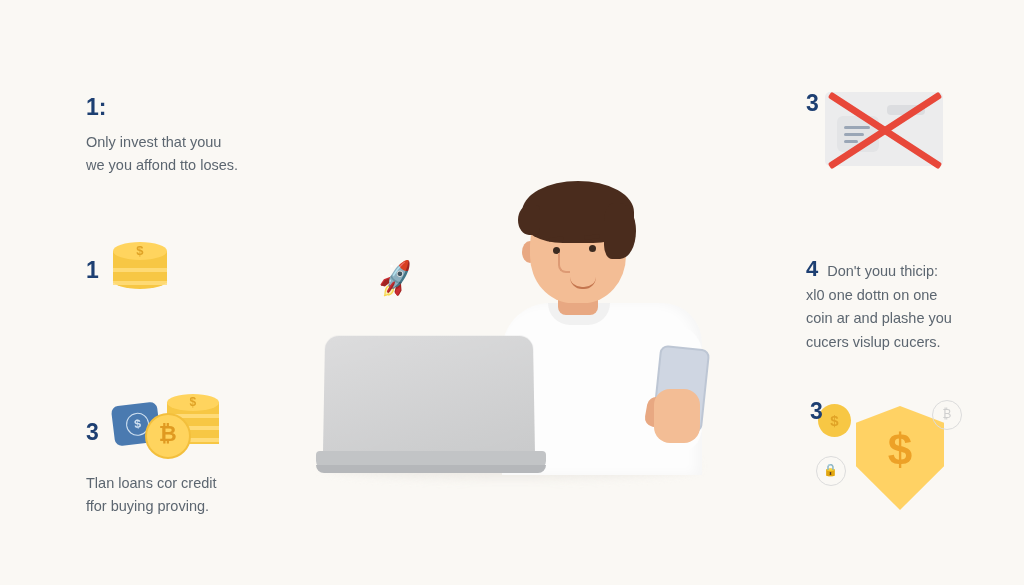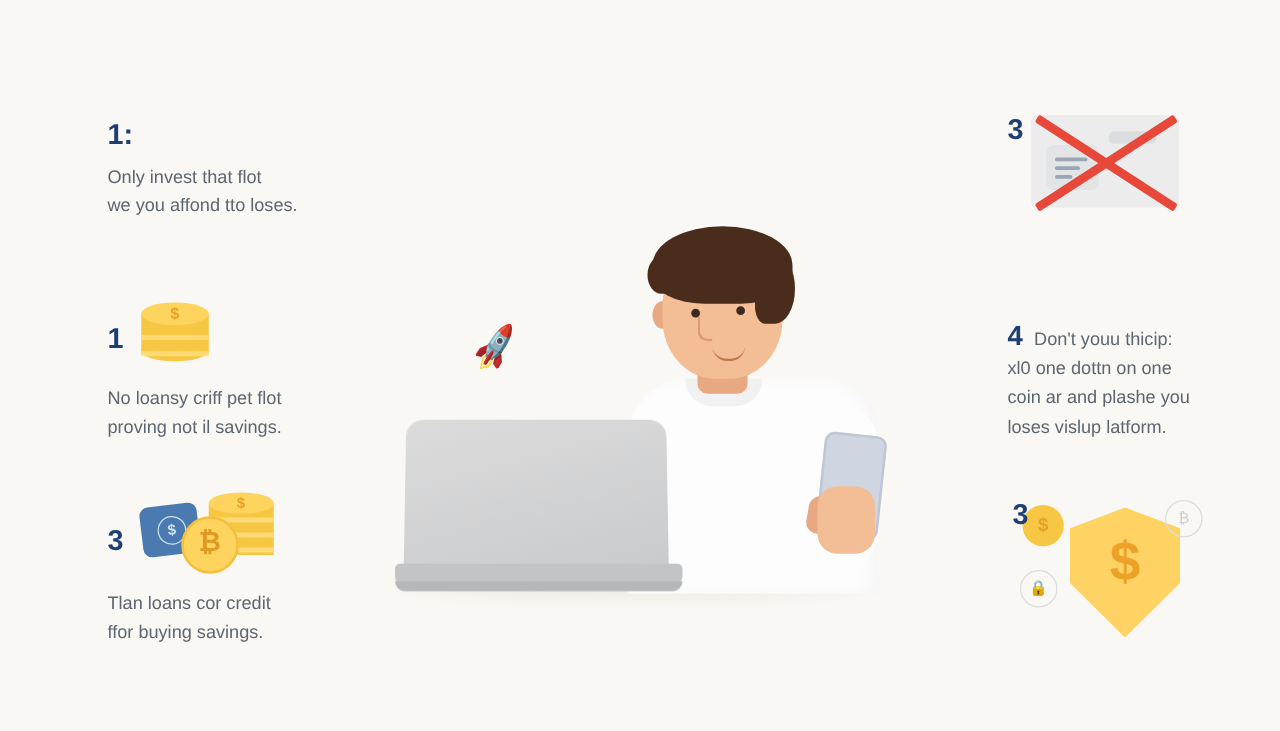--- a/index.html
+++ b/index.html
@@ -222,39 +222,37 @@
   .basefront{position:absolute;left:0px;top:130px;width:230px;height:8px;border-radius:0 0 8px 8px;background:#b5b7ba;}
 </style>
 </head>
 <body>
 
 <div class="canvas">
 
 
   <div class="block left-1">
     <div class="num">1:</div>
-    <div class="body-text">Only invest that flot
+    <div class="body-text">Only invest that youu
 we you affond tto loses.</div>
   </div>
 
   <div class="block left-2">
     <div class="row-icon">
       <div class="num">1</div>
       <span class="icon coinstack">
         <span class="disc d1"></span>
         <span class="disc d2"></span>
         <span class="body"></span>
         <span class="top"></span>
         <span class="dollar">$</span>
         <span class="line a"></span>
         <span class="line b"></span>
       </span>
     </div>
-    <div class="body-text l2-text">No loansy criff pet flot
-proving not il savings.</div>
   </div>
 
   <div class="block left-3">
     <div class="row-icon">
       <div class="num">3</div>
       <span class="icon paygroup">
         <span class="card">
           <span class="cdollar">$</span>
         </span>
         <span class="bigstack">
@@ -264,21 +262,21 @@
           <span class="tp"></span>
           <span class="s">$</span>
           <span class="ln" style="top:20px"></span>
           <span class="ln" style="top:32px"></span>
           <span class="ln" style="top:44px"></span>
         </span>
         <span class="btc">₿</span>
       </span>
     </div>
     <div class="body-text l3-text">Tlan loans cor credit
-ffor buying savings.</div>
+ffor buying proving.</div>
   </div>
 
   <div class="block right-1">
     <div style="display:flex;align-items:flex-start;gap:6px;">
       <div class="num">3</div>
       <span class="icon crosscard">
         <span class="sheet"></span>
         <span class="chip"></span>
         <span class="ln l1"></span>
         <span class="ln l2"></span>
@@ -290,21 +288,21 @@
     </div>
   </div>
 
   <div class="block right-2">
     <div class="r2-head">
       <span class="num">4</span>
       <span class="lead">Don't youu thicip:</span>
     </div>
     <div class="body-text r2-body">xl0 one dottn on one
 coin ar and plashe you
-loses vislup latform.</div>
+cucers vislup cucers.</div>
   </div>
 
   <div class="block right-3">
     <span class="icon shieldwrap">
       <span class="minicoin">$</span>
       <span class="rnum">3</span>
       <span class="shield">
         <span class="sd">$</span>
       </span>
       <span class="faint fa">🔒</span>

